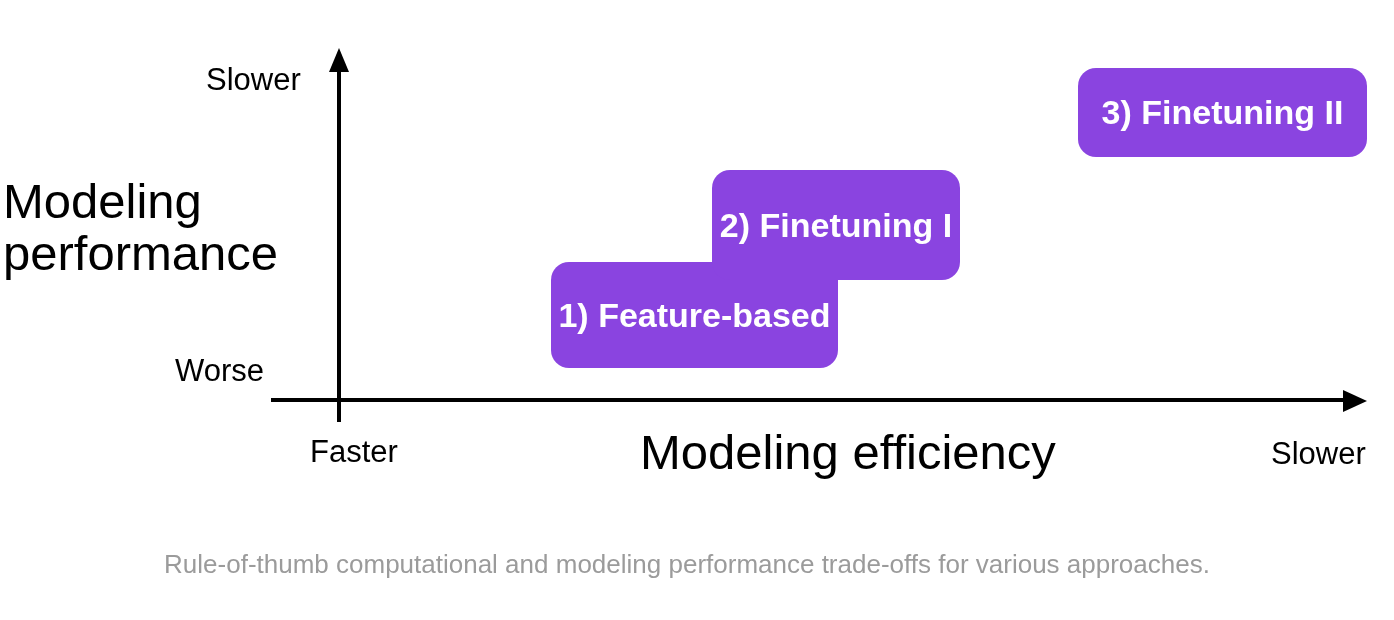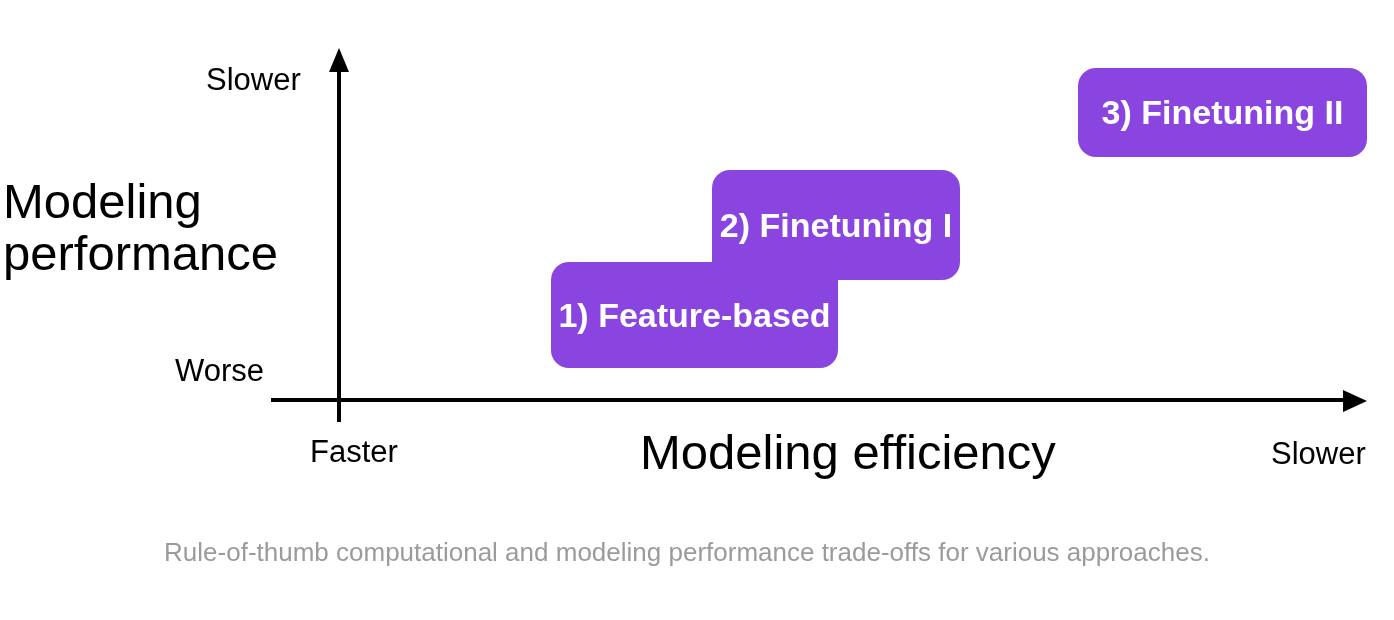--- a/index.html
+++ b/index.html
@@ -106,21 +106,21 @@
     top: 531px;
     width: 1374px;
     margin: 0;
     text-align: center;
     font-size: 26px;
     line-height: 42px;
     color: var(--caption, #9B9B9B);
   }
   .caption-inner {
     max-width: 1060px;
-    margin: 0 auto;
+    margin: 12px auto;
   }
 </style>
 </head>
 <body>
 
 <div class="stage">
 
   <div class="axis-line y-axis-line"></div>
   <div class="arrowhead arrowhead-up"></div>
   <div class="end-label label-better">Slower</div>

